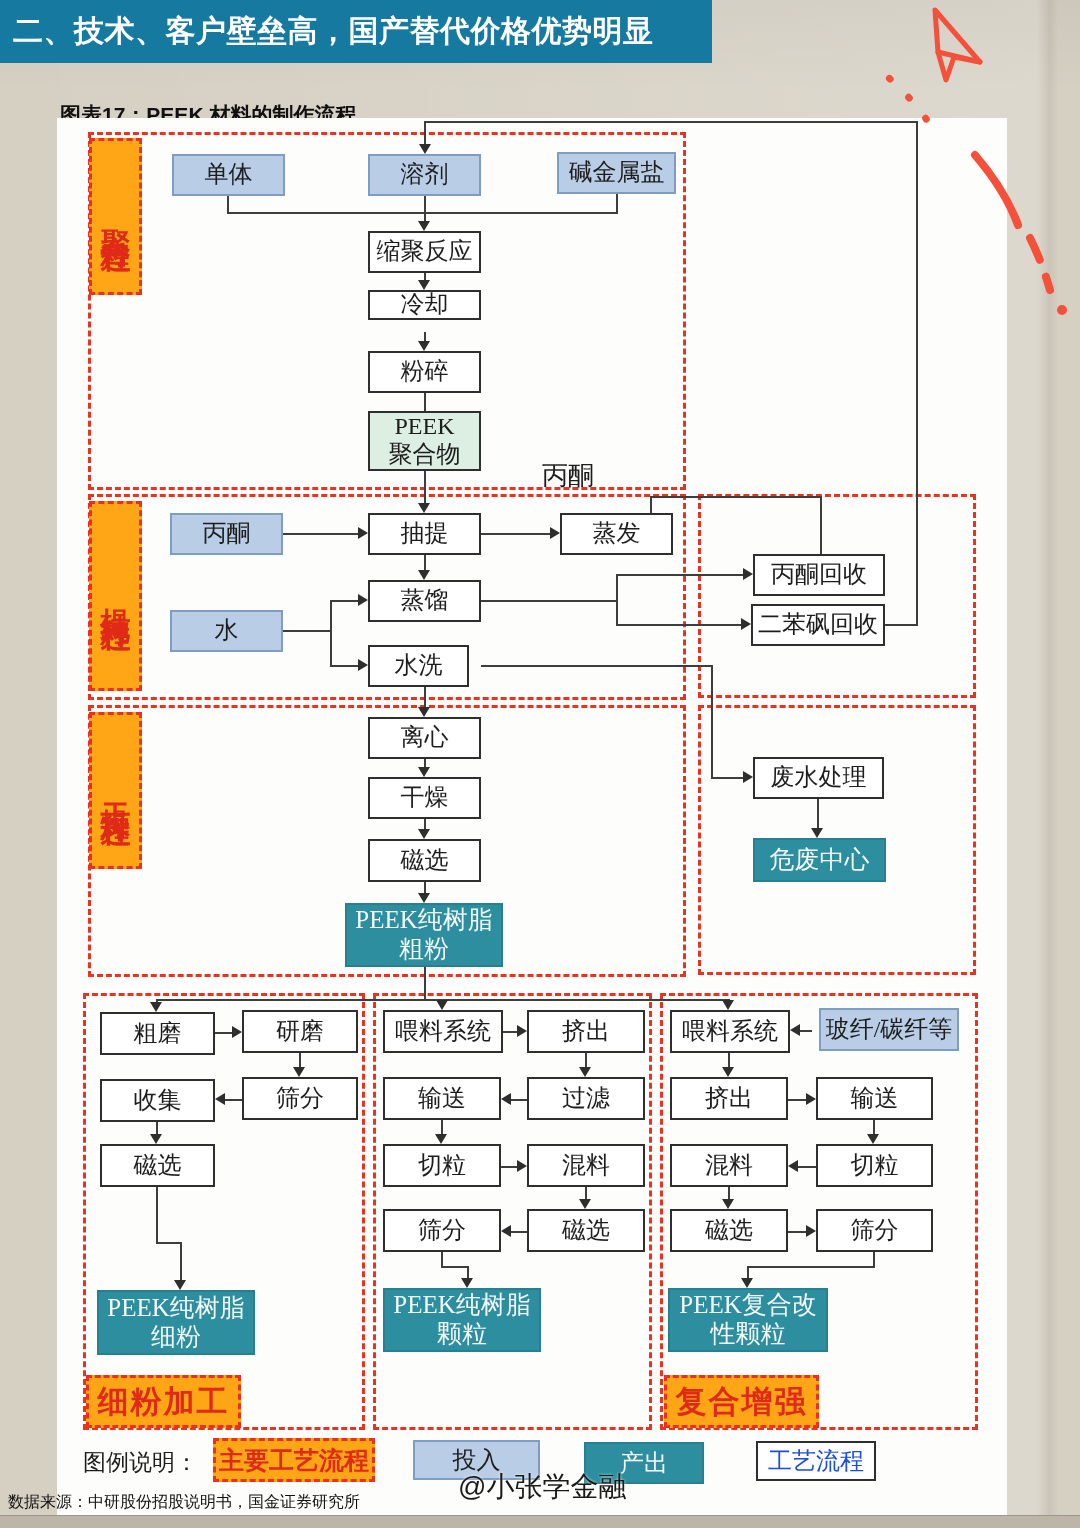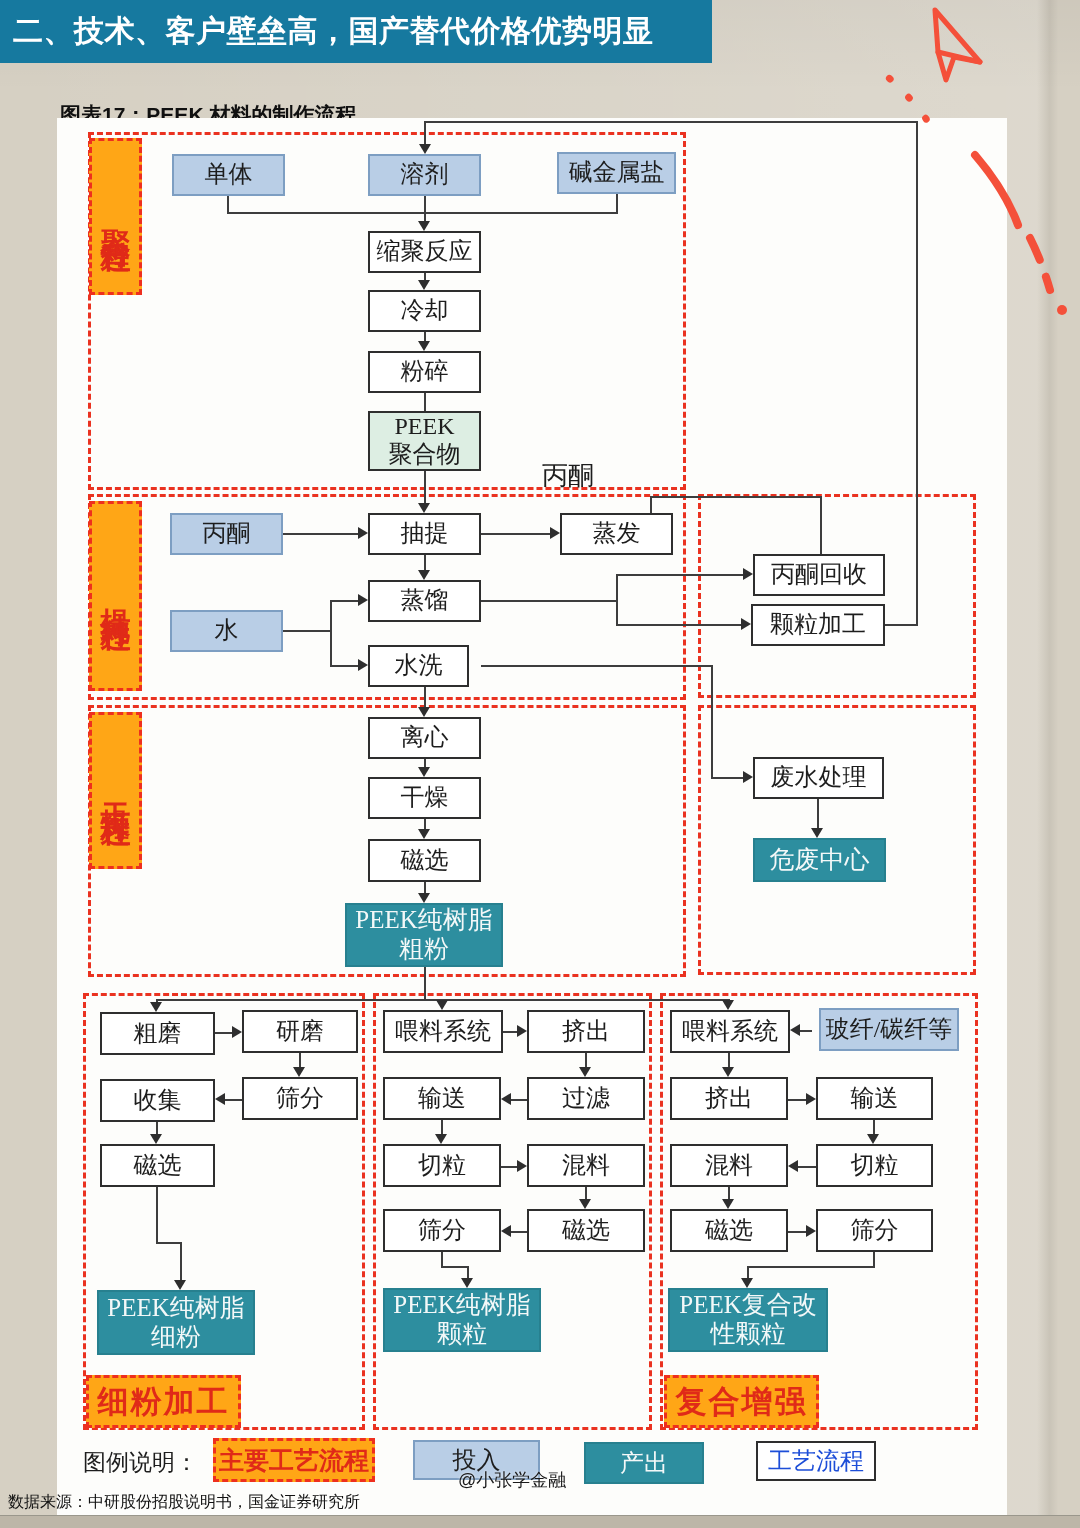--- a/index.html
+++ b/index.html
@@ -29,21 +29,21 @@
   .hl,.vl{position:absolute;background:#3d3d3d;z-index:2;}
   .hl{height:2px;} .vl{width:2px;}
   .ar{position:absolute;width:0;height:0;z-index:2;}
   .a-d{border-left:6px solid transparent;border-right:6px solid transparent;border-top:10px solid #2e2e2e;}
   .a-r{border-top:6px solid transparent;border-bottom:6px solid transparent;border-left:10px solid #2e2e2e;}
   .a-l{border-top:6px solid transparent;border-bottom:6px solid transparent;border-right:10px solid #2e2e2e;}
   .freelabel{position:absolute;font-family:"Liberation Serif",serif;font-size:26px;color:#1d1d1d;z-index:4;}
   .legendcap{position:absolute;font-family:Liberation Mono, monospace;font-size:23px;color:#1d1d1d;z-index:4;}
   .lgbox{position:absolute;box-sizing:border-box;display:flex;align-items:center;justify-content:center;
     font-family:"Liberation Serif",serif;font-size:24px;z-index:4;}
-  .wm{position:absolute;font-size:18px;color:#1a1a1a;font-weight:500;z-index:6;
+  .wm{position:absolute;font-size:28px;color:#1a1a1a;font-weight:500;z-index:6;
     text-shadow:0 0 3px rgba(255,255,255,.8);}
   .src{position:absolute;font-size:16px;color:#101010;z-index:6;text-align:right;}
   .bottomstrip{position:absolute;left:0;bottom:0;width:1080px;height:12px;background:#bdb6a8;
     border-top:1px solid #9a978c;}
   #doodle{position:absolute;left:880px;top:0;z-index:5;}
 </style>
 </head>
 <body>
 
 <div id="canvas">
@@ -74,34 +74,34 @@
   <div class="sec" style="left:660px;top:993px;width:318px;height:437px"></div>
 
   <div class="seclabel" style="left:89px;top:138px;width:53px;height:157px">聚合过程</div>
   <div class="seclabel" style="left:89px;top:501px;width:53px;height:190px">提纯过程</div>
   <div class="seclabel" style="left:89px;top:712px;width:53px;height:157px">干燥过程</div>
 
   <div class="box blue" style="left:172px;top:154px;width:113px;height:42px">单体</div>
   <div class="box blue" style="left:368px;top:154px;width:113px;height:42px">溶剂</div>
   <div class="box blue" style="left:557px;top:152px;width:119px;height:42px">碱金属盐</div>
   <div class="box" style="left:368px;top:231px;width:113px;height:42px">缩聚反应</div>
-  <div class="box" style="left:368px;top:290px;width:113px;height:42px">冷却</div>
+  <div class="box" style="left:368px;top:290px;width:113px;height:30px">冷却</div>
   <div class="box" style="left:368px;top:351px;width:113px;height:42px">粉碎</div>
   <div class="box green" style="left:368px;top:411px;width:113px;height:60px">PEEK
 聚合物</div>
   <div class="freelabel" style="left:542px;top:458px">丙酮</div>
 
   <div class="box blue" style="left:170px;top:513px;width:113px;height:42px">丙酮</div>
   <div class="box" style="left:368px;top:513px;width:113px;height:42px">抽提</div>
   <div class="box" style="left:560px;top:513px;width:113px;height:42px">蒸发</div>
   <div class="box blue" style="left:170px;top:610px;width:113px;height:42px">水</div>
   <div class="box" style="left:368px;top:580px;width:113px;height:42px">蒸馏</div>
   <div class="box" style="left:368px;top:645px;width:101px;height:42px">水洗</div>
   <div class="box" style="left:753px;top:554px;width:132px;height:42px">丙酮回收</div>
-  <div class="box" style="left:751px;top:604px;width:134px;height:42px">颗粒加工</div>
+  <div class="box" style="left:751px;top:604px;width:134px;height:42px">二苯砜回收</div>
 
   <div class="box" style="left:368px;top:717px;width:113px;height:42px">离心</div>
   <div class="box" style="left:368px;top:777px;width:113px;height:42px">干燥</div>
   <div class="box" style="left:368px;top:839px;width:113px;height:43px">磁选</div>
   <div class="box teal" style="left:345px;top:903px;width:158px;height:64px">PEEK纯树脂
 粗粉</div>
   <div class="box" style="left:753px;top:757px;width:131px;height:42px">废水处理</div>
   <div class="box teal" style="left:753px;top:838px;width:133px;height:44px">危废中心</div>
 
   <div class="box" style="left:100px;top:1012px;width:115px;height:43px">粗磨</div>

